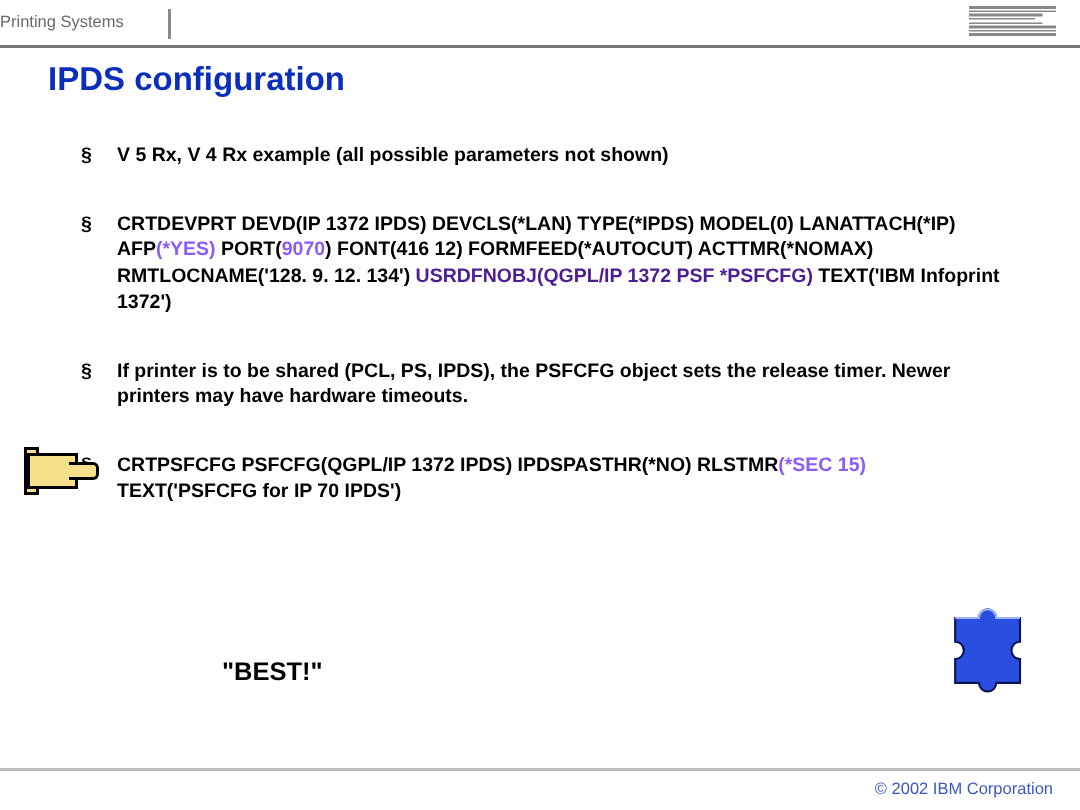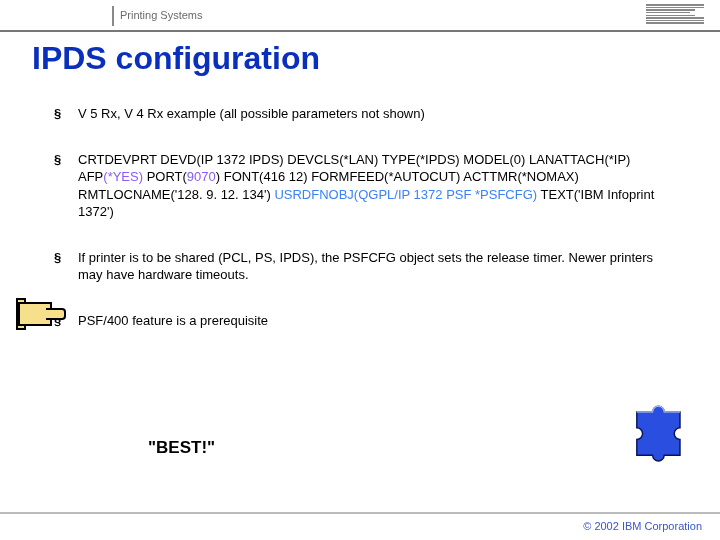--- a/index.html
+++ b/index.html
@@ -7,21 +7,20 @@
     width:720px;height:540px;
     background:#fff;
     font-family:Arial,Helvetica,sans-serif;
     position:relative;
     overflow:hidden;
     color:#000;
   }
   .topbar{
     position:relative;
     height:30px;
-    padding-left:120px;
     display:flex;align-items:center;
     font-size:11px;color:#6a6a6a;
   }
   .topbar .vsep{
     position:absolute;left:112px;top:6px;width:2px;height:20px;background:#8a8a8a;
   }
   .hrule{
     height:2px;background:#777;margin:0;
   }
   .ibm-logo{
@@ -35,45 +34,45 @@
   .ibm-logo .bar:nth-child(2){width:100%}
   .ibm-logo .bar:nth-child(3){width:85%}
   .ibm-logo .bar:nth-child(4){width:75%}
   .ibm-logo .bar:nth-child(5){width:85%}
   .ibm-logo .bar:nth-child(6){width:100%}
   .ibm-logo .bar:nth-child(7){width:100%}
   .ibm-logo .bar:nth-child(8){width:100%}
 
   h1.title{
     margin:8px 0 10px 32px;
-    font-size:32px;font-weight:bold;
+    font-size:22px;font-weight:bold;
     color:#0b2fbd;
   }
   ul.bullets{
     list-style:none;
     margin:0 48px 0 78px;
     padding:0;
   }
   ul.bullets>li{
     position:relative;
     font-size:13px;
-    font-weight:normal;
+    font-weight:bold;
     margin-bottom:14px;
     line-height:1.35;
     margin-top:28px;
   }
   ul.bullets>li::before{
     content:"§";
     position:absolute;
     left:-24px;top:0;
     font-weight:bold;
     color:#000;
   }
   .red{color:#8b5cf6}
-  .blue{color:#3b82f6}
+  .blue{color:#4c1d95}
 
   .hand{
     position:absolute;
     left:18px;top:298px;
     width:46px;height:32px;
   }
   .hand-rect{
     position:absolute;left:0;top:4px;
     width:30px;height:20px;
     border:2px solid #000;
@@ -133,21 +132,21 @@
   </div>
 </div>
 <div class="hrule"></div>
 
 <h1 class="title">IPDS configuration</h1>
 
 <ul class="bullets" id="bullets">
     <li><span>V 5 Rx, V 4 Rx  example (all possible parameters not shown)</span></li>
     <li><span>CRTDEVPRT DEVD(IP 1372 IPDS) DEVCLS(*LAN) TYPE(*IPDS) MODEL(0) LANATTACH(*IP) AFP</span><span class="red">(*YES)</span><span> PORT(</span><span class="red">9070</span><span>) FONT(416 12) FORMFEED(*AUTOCUT)   ACTTMR(*NOMAX) RMTLOCNAME('128. 9. 12. 134') </span><span class="blue">USRDFNOBJ(QGPL/IP 1372 PSF *PSFCFG)</span><span> TEXT('IBM Infoprint 1372')</span></li>
     <li><span>If printer is to be shared (PCL, PS, IPDS), the PSFCFG object sets the release timer. Newer printers may have hardware timeouts.</span></li>
-    <li><span>PSF/400 feature is a prerequisite</span></li>
+    <li><span>CRTPSFCFG PSFCFG(QGPL/IP 1372 IPDS) IPDSPASTHR(*NO) RLSTMR</span><span class="red">(*SEC 15)</span><span> TEXT('PSFCFG for IP 70 IPDS')</span></li>
   </ul>
 
 <div class="hand">
   <div class="hand-cuff"></div>
   <div class="hand-rect"></div>
   <div class="hand-finger"></div>
 </div>
 
 <div class="best">"BEST!"</div>
 

